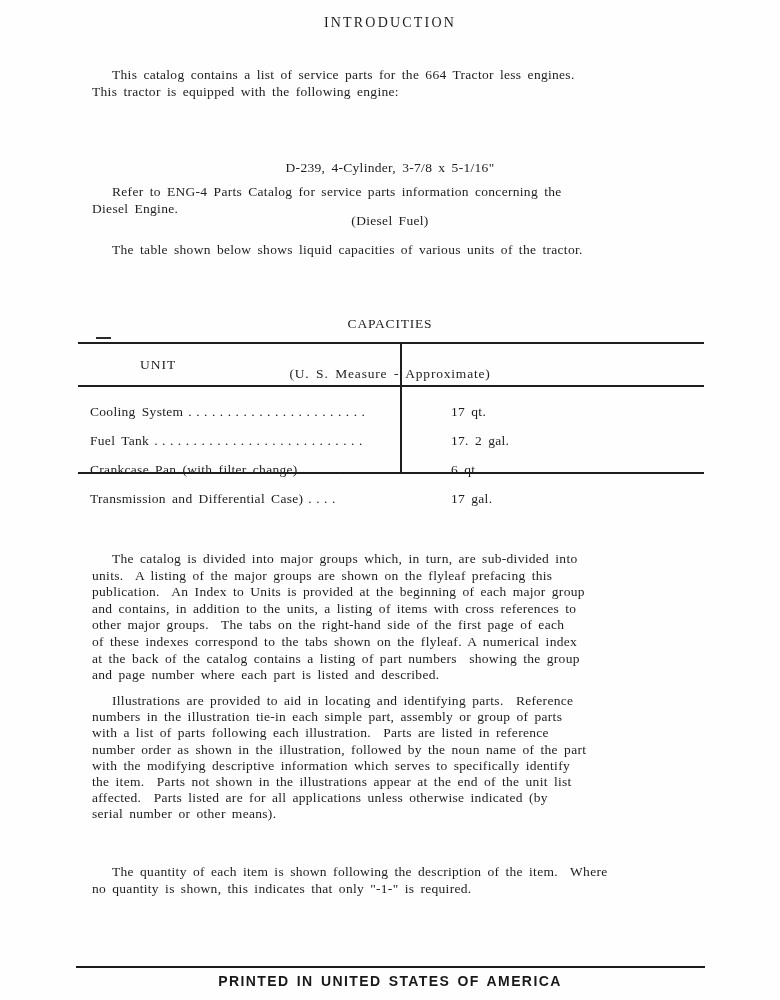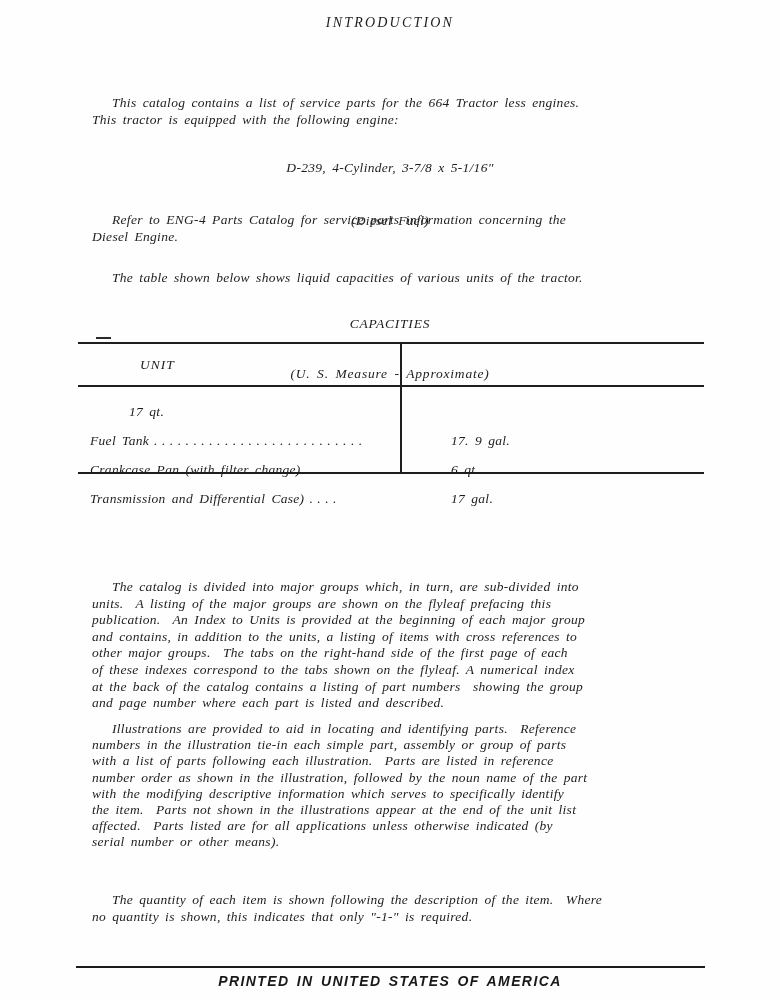--- a/index.html
+++ b/index.html
@@ -1,15 +1,15 @@
 <!DOCTYPE html>
 <html><head>
 <meta charset="utf-8">
 <style>
-  * { margin: 0; padding: 0; box-sizing: border-box; font-style: italic; }
+  * { margin: 0; padding: 0; box-sizing: border-box; }
   html, body { background: #e8e8e8; }
   .page {
     position: relative;
     width: 780px;
     height: 1000px;
     margin: 0 auto;
     background: #fefefe;
     color: #1d1d1d;
     font-family: "Liberation Serif", "DejaVu Serif", serif;
     font-size: 13.5px;
@@ -26,21 +26,20 @@
     font-weight: normal;
     letter-spacing: 2.2px;
     word-spacing: 0;
   }
   .para {
     position: absolute;
     left: 92px;
     width: 614px;
     white-space: pre-wrap;
     text-indent: 20px;
-    margin-top: 28px;
   }
   .p-intro   { top: 66px; }
   .p-refer   { top: 183px; }
   .p-note    { top: 241px; }
   .p-catalog { top: 551px; line-height: 16.6px; }
   .p-illus   { top: 693px; line-height: 16.2px; }
   .p-qty     { top: 863px; }
   .center-block {
     position: absolute;
     left: 0; width: 780px;
@@ -138,25 +137,26 @@
 
   <div class="artifact"></div>
 
   <div class="cap-table">
     <div class="col-divider"></div>
     <div class="t-header">
       <span>UNIT</span>
     </div>
     <div class="t-body">
       <div class="t-row">
+        <span class="t-label"><span>Cooling System</span><span class="leader">.......................</span></span>
         <span class="t-value">17 qt.</span>
       </div>
       <div class="t-row">
         <span class="t-label"><span>Fuel Tank</span><span class="leader">...........................</span></span>
-        <span class="t-value">17. 9 gal.</span>
+        <span class="t-value">17. 2 gal.</span>
       </div>
       <div class="t-row">
         <span class="t-label"><span>Crankcase Pan (with filter change)</span><span class="leader">......</span></span>
         <span class="t-value">6 qt.</span>
       </div>
       <div class="t-row">
         <span class="t-label"><span>Transmission and Differential Case)</span><span class="leader">....</span></span>
         <span class="t-value">17 gal.</span>
       </div>
     </div>

